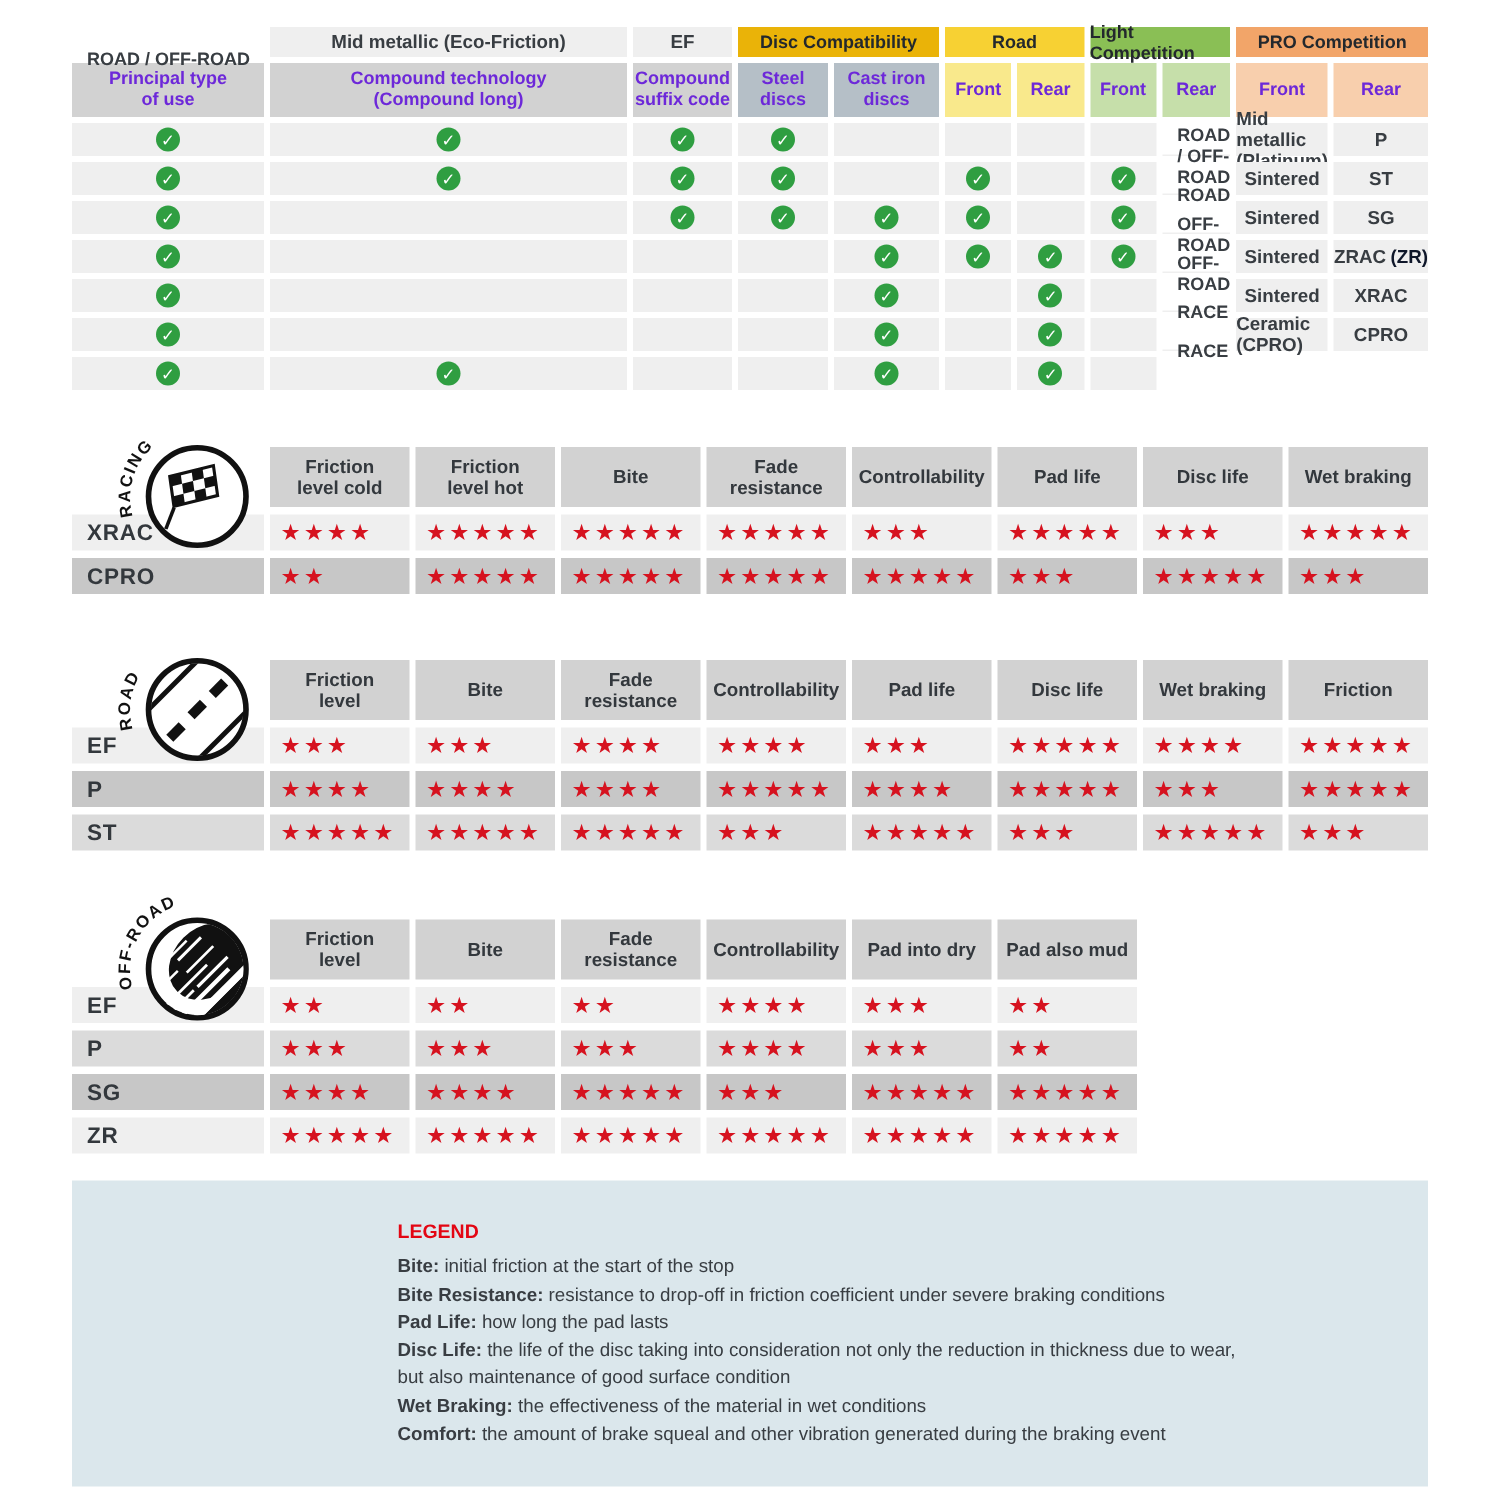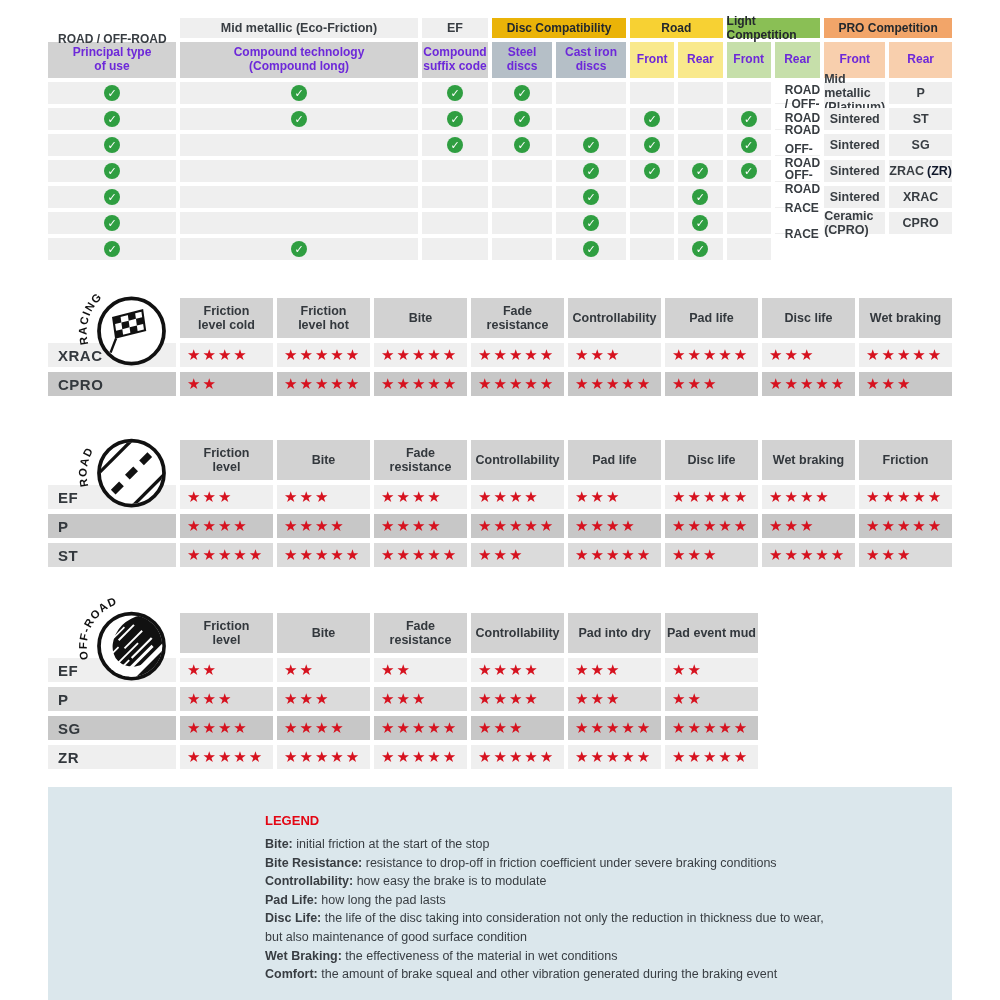--- a/index.html
+++ b/index.html
@@ -353,21 +353,21 @@
     </svg>
     <div class="rating-grid" style="grid-template-columns: 128px repeat(6, 93px);">
         <div class="rg-corner"></div>
         <div class="rg-h">Friction
 level</div>
         <div class="rg-h">Bite</div>
         <div class="rg-h">Fade
 resistance</div>
         <div class="rg-h">Controllability</div>
         <div class="rg-h">Pad into dry</div>
-        <div class="rg-h">Pad event mud</div>
+        <div class="rg-h">Pad also mud</div>
         <div class="rg-label" style="background: rgb(239, 239, 239);">EF</div>
         <div class="rg-stars" style="background: rgb(239, 239, 239); color: rgb(214, 18, 31);">★★</div>
         <div class="rg-stars" style="background: rgb(239, 239, 239); color: rgb(214, 18, 31);">★★</div>
         <div class="rg-stars" style="background: rgb(239, 239, 239); color: rgb(214, 18, 31);">★★</div>
         <div class="rg-stars" style="background: rgb(239, 239, 239); color: rgb(214, 18, 31);">★★★★</div>
         <div class="rg-stars" style="background: rgb(239, 239, 239); color: rgb(214, 18, 31);">★★★</div>
         <div class="rg-stars" style="background: rgb(239, 239, 239); color: rgb(214, 18, 31);">★★</div>
         <div class="rg-label" style="background: rgb(219, 219, 219);">P</div>
         <div class="rg-stars" style="background: rgb(219, 219, 219); color: rgb(214, 18, 31);">★★★</div>
         <div class="rg-stars" style="background: rgb(219, 219, 219); color: rgb(214, 18, 31);">★★★</div>
@@ -390,21 +390,20 @@
         <div class="rg-stars" style="background: rgb(239, 239, 239); color: rgb(214, 18, 31);">★★★★★</div>
         <div class="rg-stars" style="background: rgb(239, 239, 239); color: rgb(214, 18, 31);">★★★★★</div>
       </div>
   </div>
 
   <div class="legend-box" style="background: rgb(219, 231, 236);">
     <div class="legend-title" style="color: rgb(227, 6, 19);">LEGEND</div>
     <div id="legend-items">
         <div class="legend-line"><b>Bite: </b>initial friction at the start of the stop</div>
         <div class="legend-line"><b>Bite Resistance: </b>resistance to drop-off in friction coefficient under severe braking conditions</div>
-        <div class="legend-line"><b>Controllability: </b>how easy the brake is to modulate</div>
         <div class="legend-line"><b>Pad Life: </b>how long the pad lasts</div>
         <div class="legend-line"><b>Disc Life: </b>the life of the disc taking into consideration not only the reduction in thickness due to wear,</div>
         <div class="legend-line">but also maintenance of good surface condition</div>
         <div class="legend-line"><b>Wet Braking: </b>the effectiveness of the material in wet conditions</div>
         <div class="legend-line"><b>Comfort: </b>the amount of brake squeal and other vibration generated during the braking event</div>
       </div>
   </div>
 
 </div>
 

